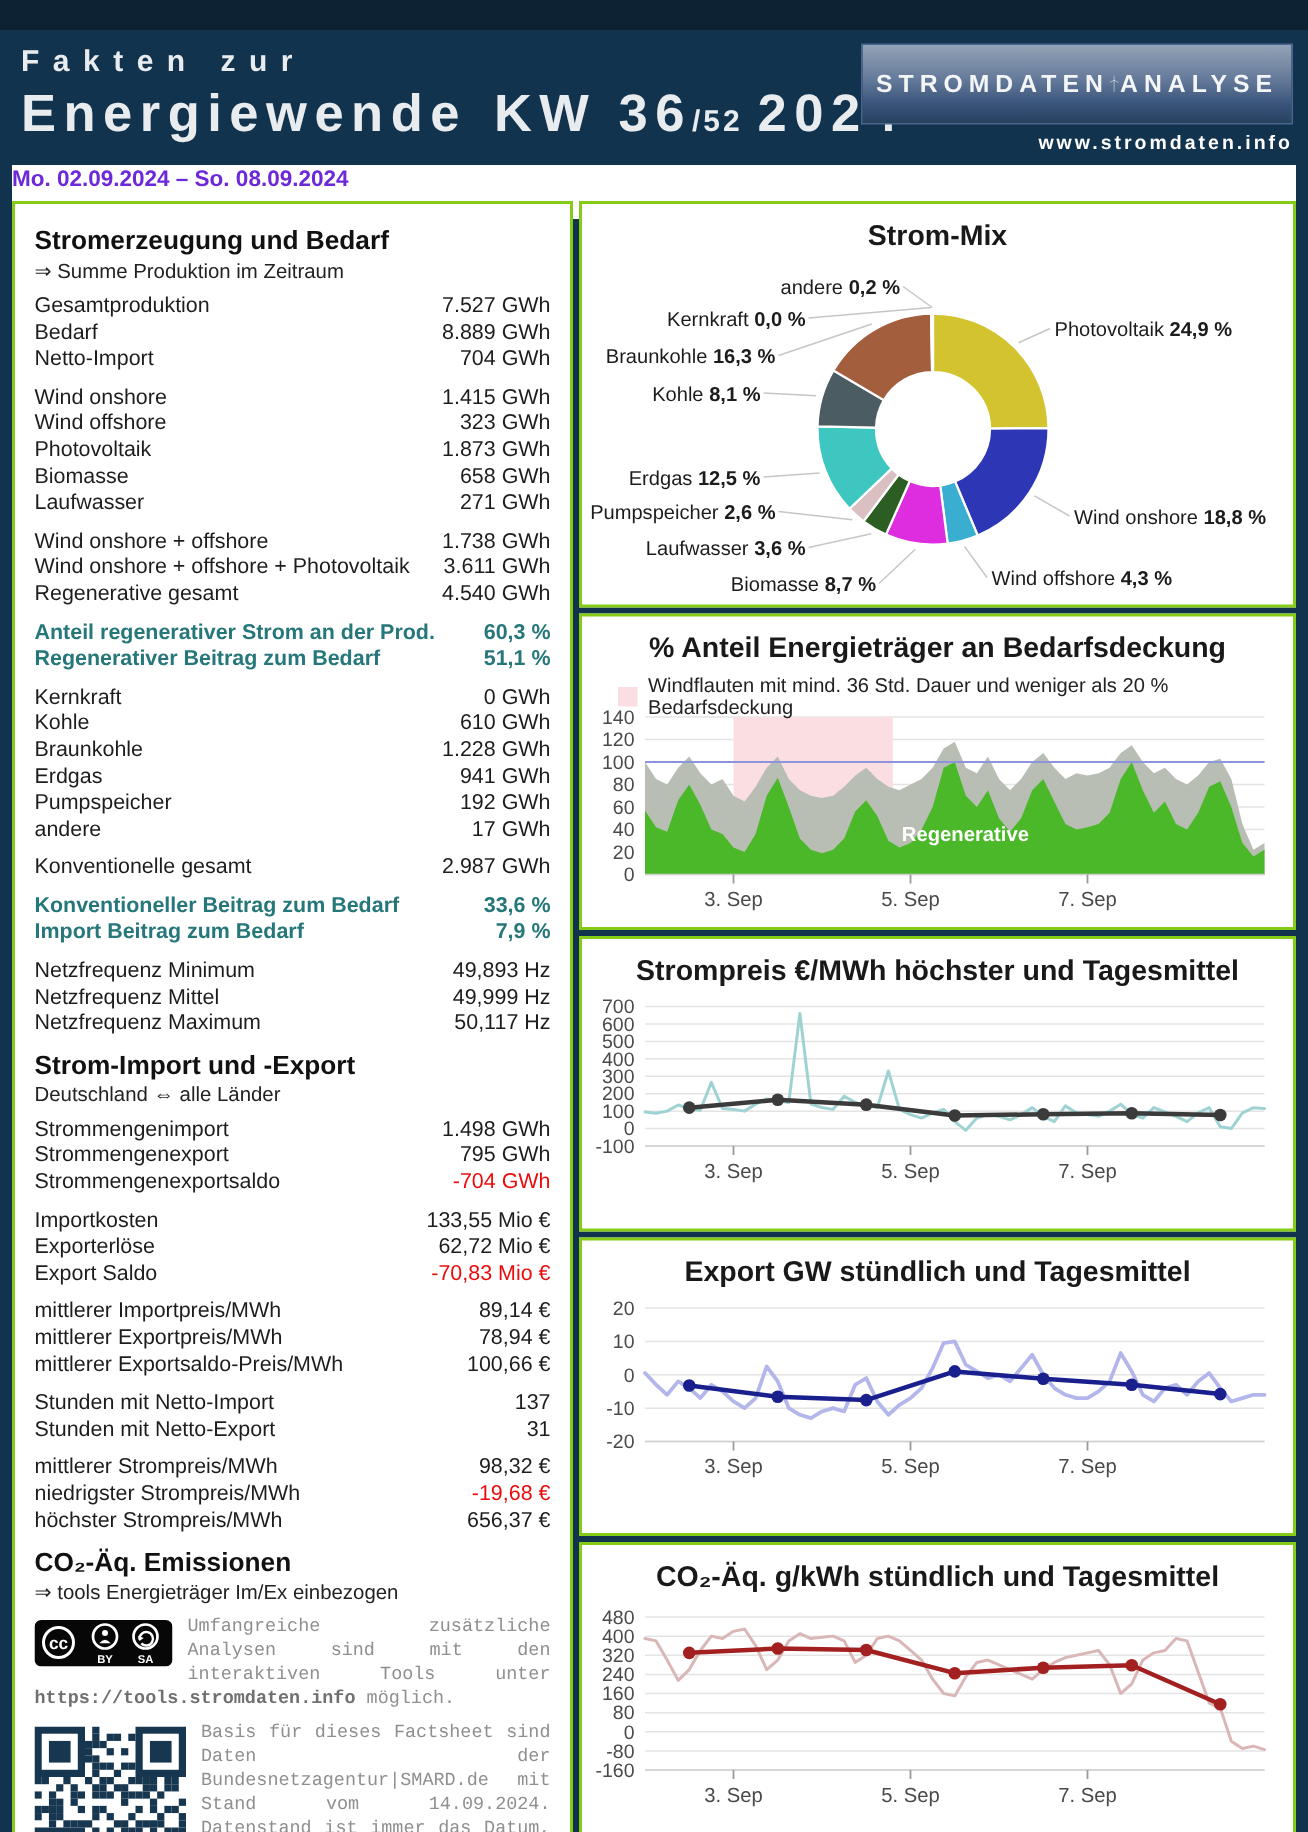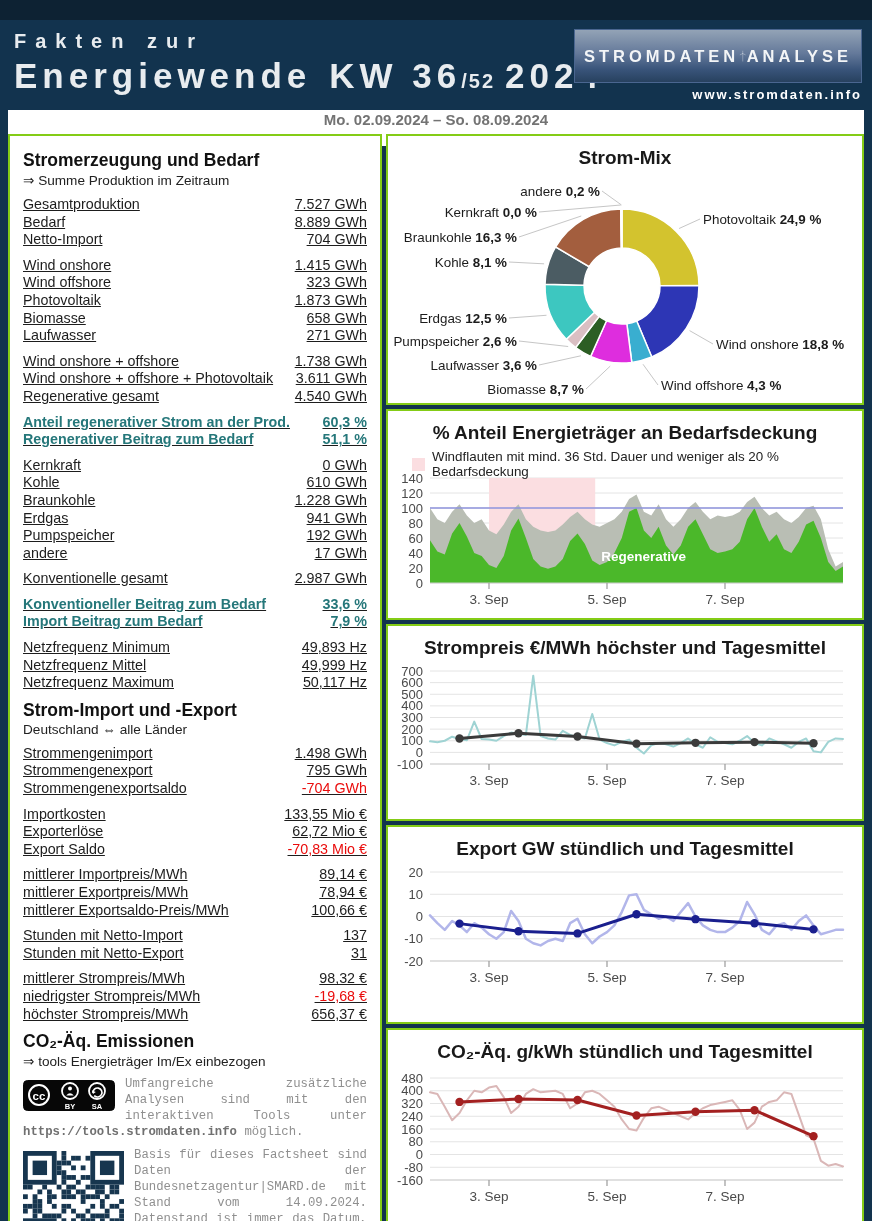--- a/index.html
+++ b/index.html
@@ -16,21 +16,21 @@
   .ht .main .yr{margin-left:10px;}
   #logo{position:absolute;right:10px;top:9px;width:288px;}
   #logo .img{height:54px;border:1px solid #4a6690;box-sizing:border-box;
      background:linear-gradient(180deg,#93a3b6 0%,#64799a 45%,#3a557b 75%,#27415f 100%);
      display:flex;align-items:center;justify-content:space-between;padding:0 9px;
      color:#f3f5f7;font-size:16.5px;letter-spacing:4px;font-weight:bold;}
   #logo .url{text-align:right;color:#ffffff;font-weight:bold;font-size:13px;margin-top:4px;letter-spacing:2px;}
 
   
   #datebar{position:absolute;left:8px;right:8px;top:90px;height:36px;background:#ffffff;
-     text-align:center;font-weight:bold;font-size:15px;line-height:20px;color:#737373;}
+     font-weight:bold;font-size:15px;line-height:20px;color:#6d28d9;}
 
   
   .box{position:absolute;background:#ffffff;border:2px solid #84cc16;box-sizing:border-box;}
   #left-panel{left:8px;top:114px;width:374px;height:1093px;padding:6px 13px 4px 13px;overflow:hidden;}
   #box-mix   {left:386px;top:114px;width:478px;height:271px;}
   #box-share {left:386px;top:389px;width:478px;height:211px;}
   #box-price {left:386px;top:604px;width:478px;height:197px;}
   #box-export{left:386px;top:805px;width:478px;height:199px;}
   #box-co2   {left:386px;top:1008px;width:478px;height:199px;}
 
@@ -40,21 +40,21 @@
   
   #share-legend{position:relative;z-index:2;display:flex;align-items:center;margin:5px 0 0 24px;font-size:13.4px;color:#222;}
   #share-legend .sw{width:13px;height:13px;margin-right:7px;flex:0 0 auto;}
 
   
   .dlab{position:absolute;font-size:13.4px;color:#1c1c1c;white-space:nowrap;z-index:2;line-height:15px;}
 
   
   .sec-h{font-size:17.5px;font-weight:bold;color:#111;margin:8px 0 0 0;}
   .sec-sub{font-size:13.6px;color:#222;margin:1px 0 8px 0;}
-  .grp{margin-bottom:8px;text-decoration:underline;}
+  .grp{margin-bottom:8px;}
   .row{display:flex;justify-content:space-between;line-height:17.6px;font-size:14.3px;white-space:nowrap;}
   .row.teal{color:#25777a;font-weight:bold;gap:20px;}
   .val{text-align:right;}
   .val.red{color:#ea0c0c;}
 
   
   #foot{margin-top:4px;font-size:12.3px;line-height:1.3;color:#8f8f8f;text-align:justify;}
   #foot p{margin:0 0 7px 0;font-family:Liberation Mono, monospace;}
   #foot b{color:#707070;}
   #ccbadge{float:left;margin:3px 10px 4px 0;}

